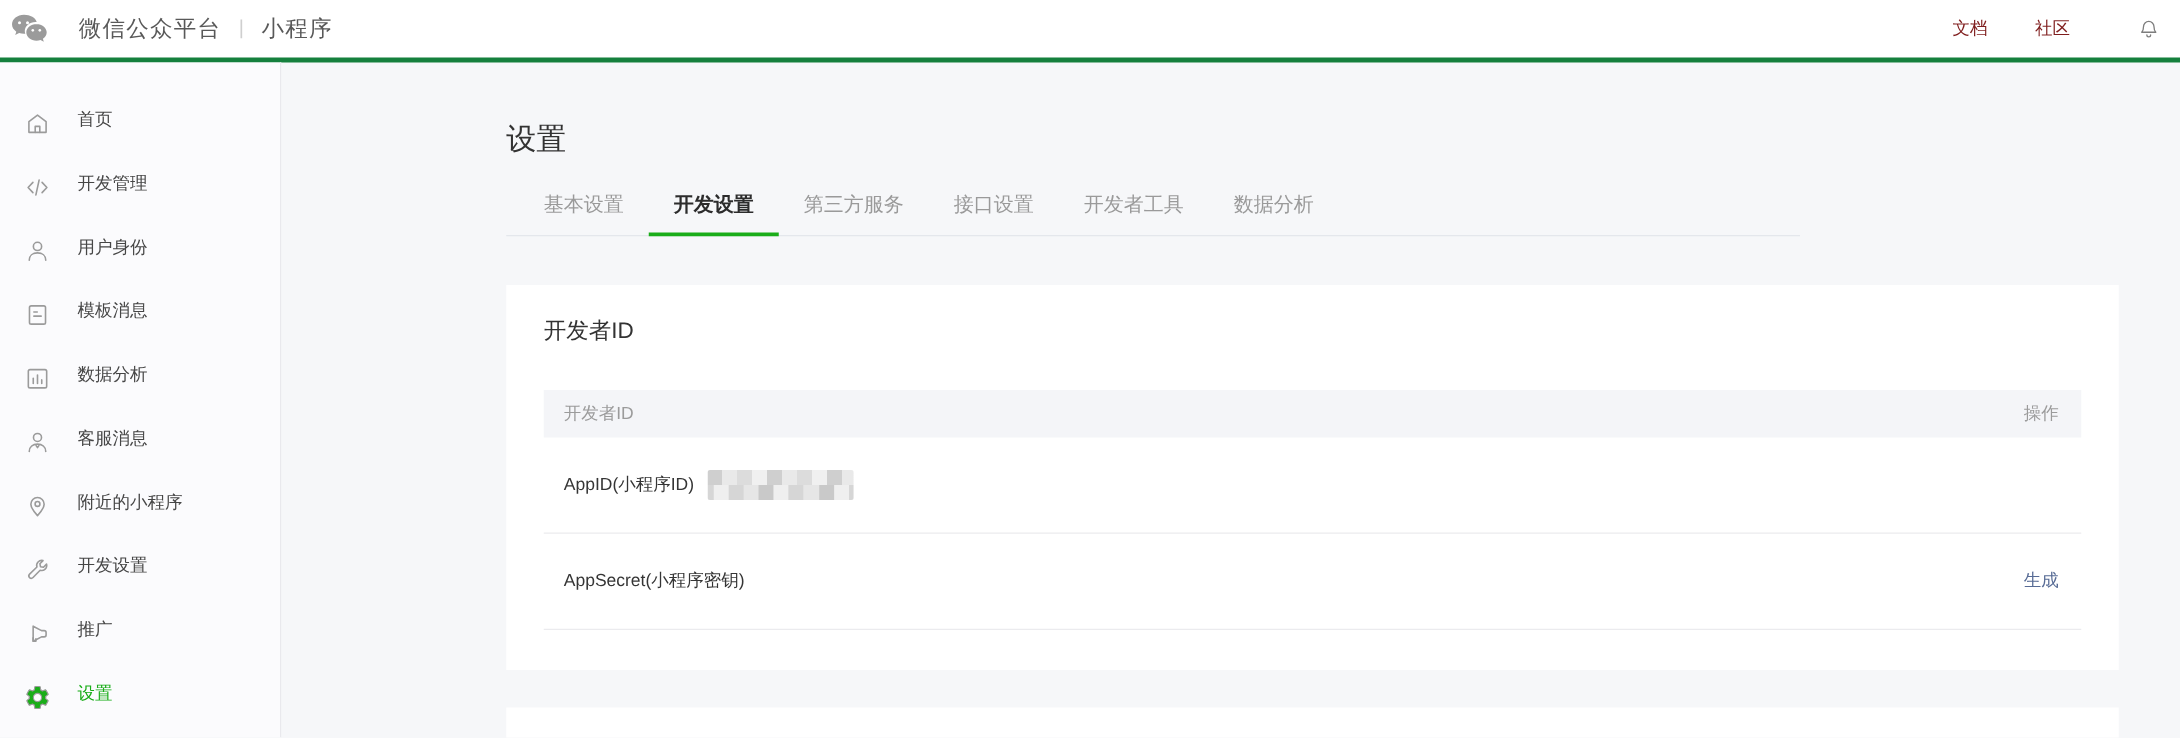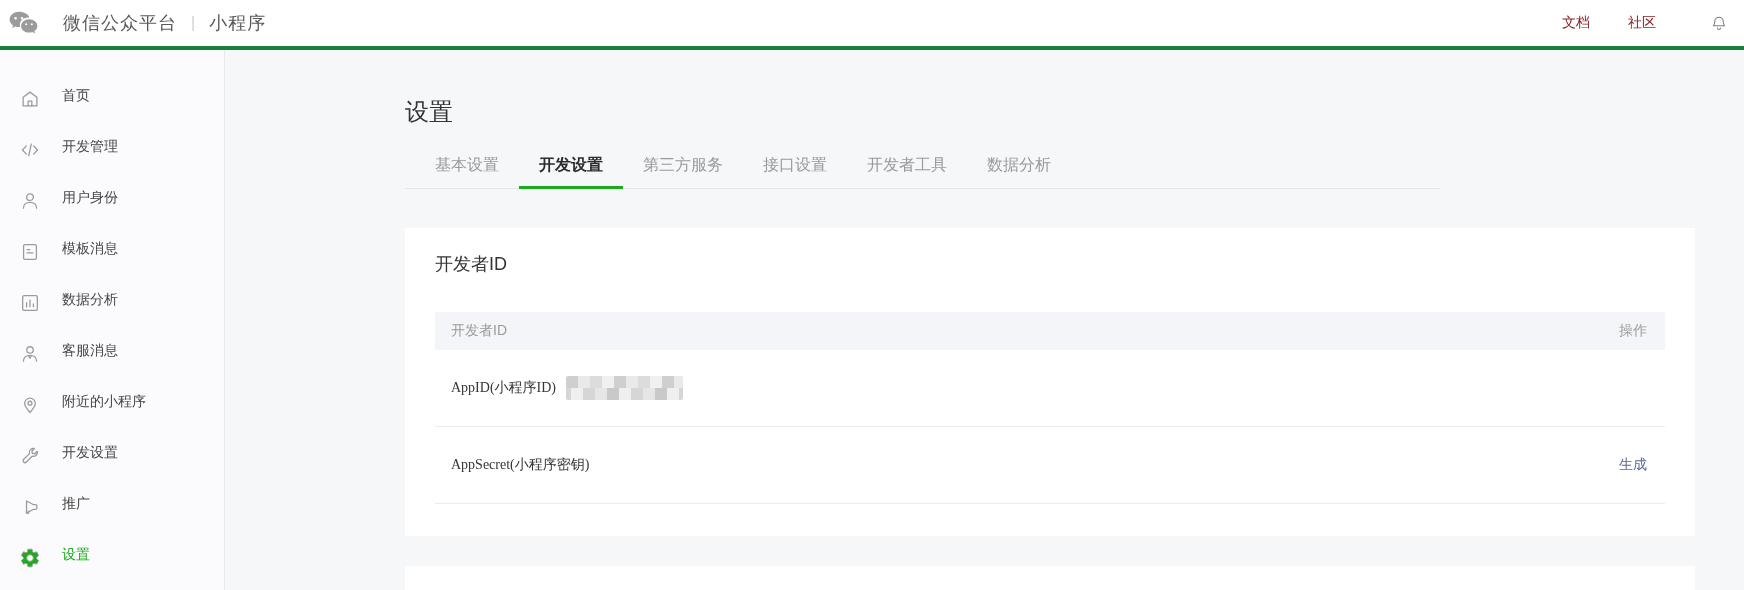--- a/index.html
+++ b/index.html
@@ -41,21 +41,21 @@
   
   .card { background:#fff; }
   .card-developer-id { margin-top:39px; min-height:307px; padding:24px 30px 32px; }
   .section-title { font-size:18px; font-weight:400; color:#333; line-height:25px; }
 
   .dev-table { margin-top:35px; }
   .thead { height:38px; background:#f4f5f8; display:flex; align-items:center;
            padding:0 18px 0 16px; font-size:14px; color:#9b9b9b; }
   .thead .th-action { margin-left:auto; }
   .trow { height:77px; display:flex; align-items:center; padding:0 18px 0 16px;
-          border-bottom:1px solid #ebebee; font-size:14px; color:#353535;font-family:Liberation Serif, serif; }
+          border-bottom:1px solid #ebebee; font-size:14px; color:#353535; }
   .row-label { min-width:114px; }
   .masked-value { width:117px; height:24px; border-radius:2px; margin-left:1px;
       background-image:
         repeating-linear-gradient(90deg, #cfcfcf 0 12px, #e9e9e9 12px 24px, #dcdcdc 24px 36px, #f0f0f0 36px 48px),
         repeating-linear-gradient(90deg, #efefef 0 12px, #d6d6d6 12px 24px, #e6e6e6 24px 36px, #c9c9c9 36px 48px);
       background-size:100% 12px,100% 12px;
       background-position:0 0, 5px 12px;
       background-repeat:repeat-x; }
   .action-link { margin-left:auto; font-size:14px; color:#576b95; cursor:pointer; }
 

